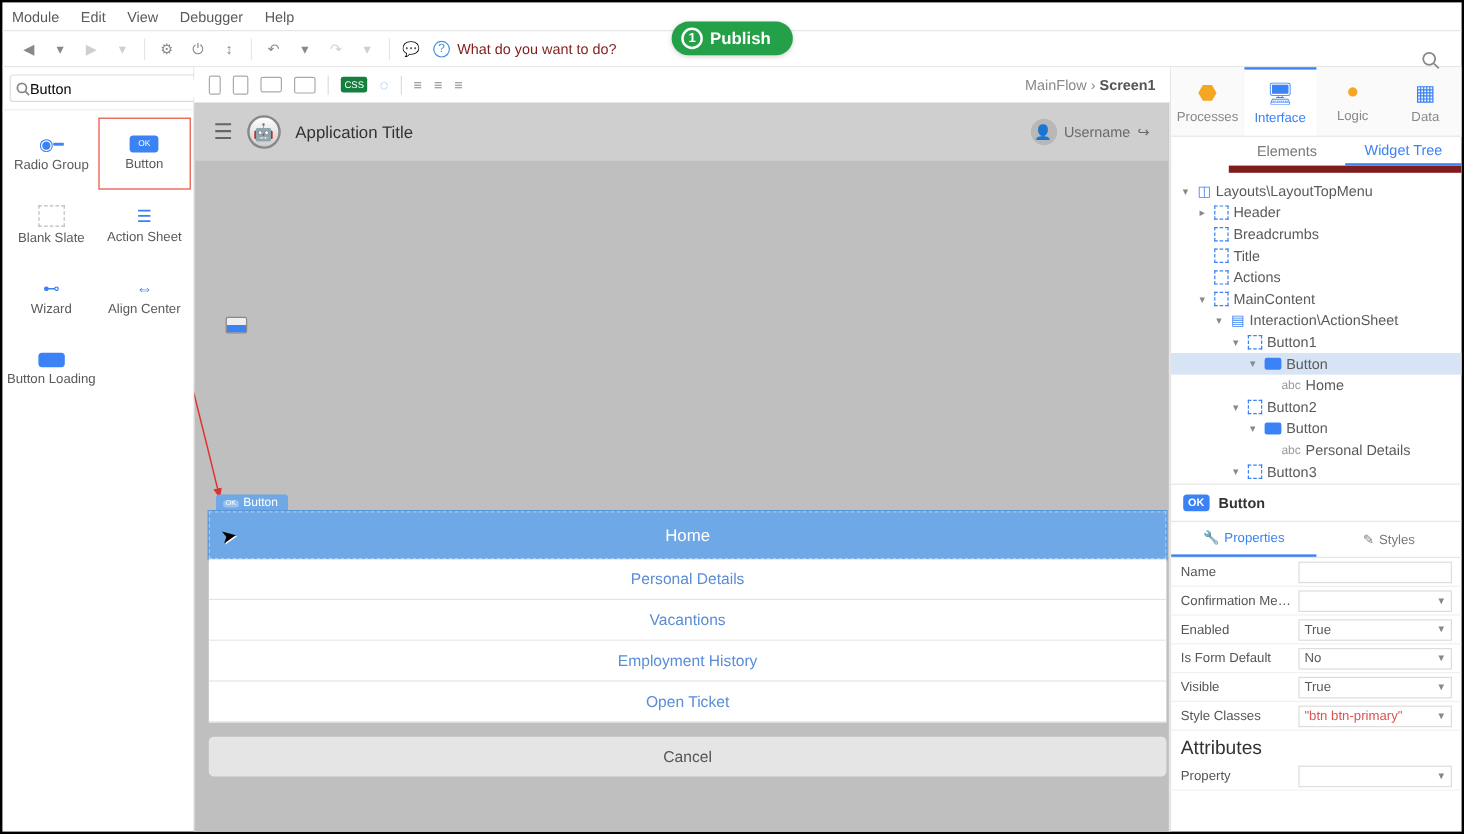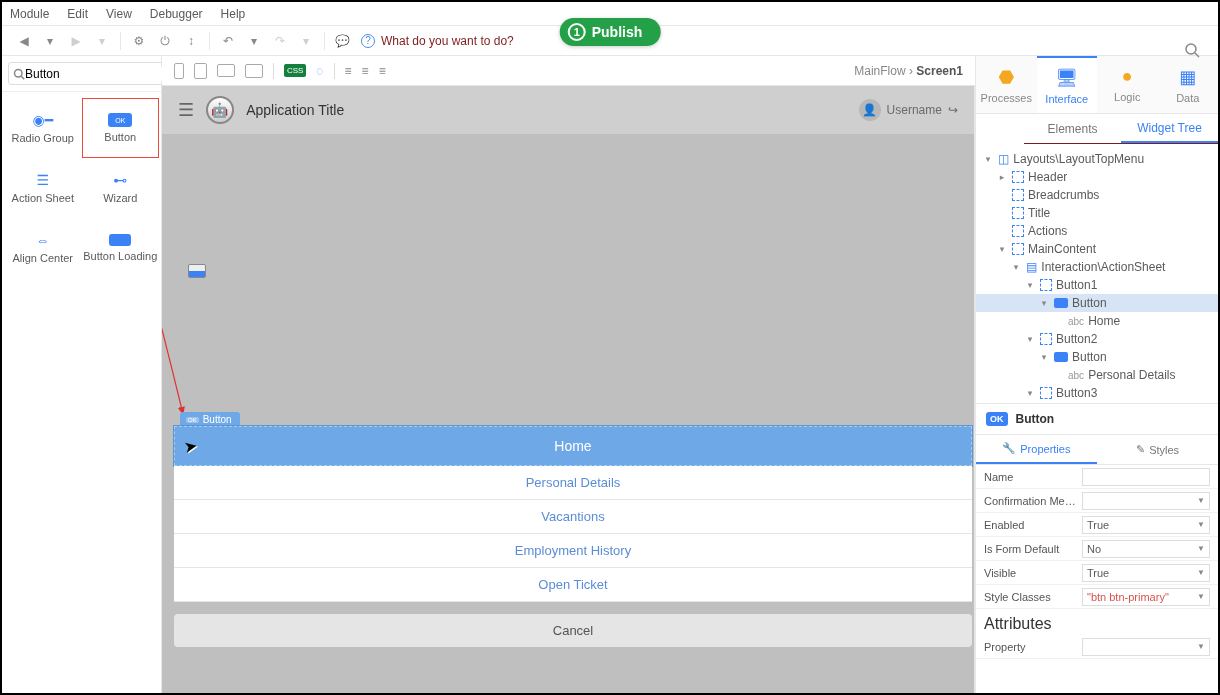--- a/index.html
+++ b/index.html
@@ -70,21 +70,21 @@
 .as-item { background:#fff; color:#5a8dd6; text-align:center; padding:9px; font-size:13px; border-bottom:1px solid #e5e5e5; }
 .as-cancel { background:#e5e5e5; color:#555; text-align:center; padding:9px; font-size:13px; margin-top:12px; border-radius:4px; }
 .cursor { position:absolute; left:22px; top:351px; font-size:16px; color:#000; text-shadow:1px 1px 0 #fff; transform:rotate(-10deg); }
 
 
 .right-panel { width:243px; display:flex; flex-direction:column; border-left:1px solid #e6e6e6; }
 .mode-tabs { display:flex; height:58px; border-bottom:1px solid #e6e6e6; background:#fafafa; }
 .mode-tab { flex:1; display:flex; flex-direction:column; align-items:center; justify-content:center; gap:4px; font-size:11px; color:#888; }
 .mode-tab.active { background:#fff; border-top:2px solid #3b82f6; color:#3b82f6; }
 .mode-tab .mi { font-size:18px; }
-.sub-tabs { display:flex; height:30px; border-bottom:1px solid #7f1d1d;margin-left:48px; }
+.sub-tabs { display:flex; height:30px; border-bottom:6px solid #7f1d1d;margin-left:48px; }
 .sub-tab { flex:1; display:flex; align-items:center; justify-content:center; font-size:12px; color:#777; }
 .sub-tab.active { color:#3b82f6; border-bottom:2px solid #3b82f6; }
 
 .tree { flex: 0 0 auto; overflow:auto; padding:6px 0; font-size:12px; border-bottom:1px solid #e6e6e6; max-height:260px; }
 .tree-row { display:flex; align-items:center; padding:2px 6px; gap:4px; white-space:nowrap; }
 .tree-row.selected { background:#d6e4f5; }
 .tree-row .tw { display:inline-flex; width:12px; justify-content:center; color:#888; font-size:9px; }
 .tree-row .box { display:inline-flex; width:12px; height:12px; border:1px dashed #3b82f6; }
 .tree-row .solid { display:inline-flex; width:14px; height:10px; background:#3b82f6; border-radius:2px; }
 .tree-row .ablock { color:#999; font-size:10px; }
@@ -169,20 +169,24 @@
     <div class="palette">
       <div class="palette-item">
           <span class="pi-radio">◉━</span>
           <span>Radio Group</span>
         </div>
       <div class="palette-item highlight">
           <span class="palette-icon pi-ok">OK</span>
           <span>Button</span>
         </div>
       <div class="palette-item">
+          <span class="pi-blank"></span>
+          <span>Blank Slate</span>
+        </div>
+      <div class="palette-item">
           <span class="pi-sheet">☰</span>
           <span>Action Sheet</span>
         </div>
       <div class="palette-item">
           <span class="pi-wiz">⊷</span>
           <span>Wizard</span>
         </div>
       <div class="palette-item">
           <span class="pi-align">⇔</span>
           <span>Align Center</span>

